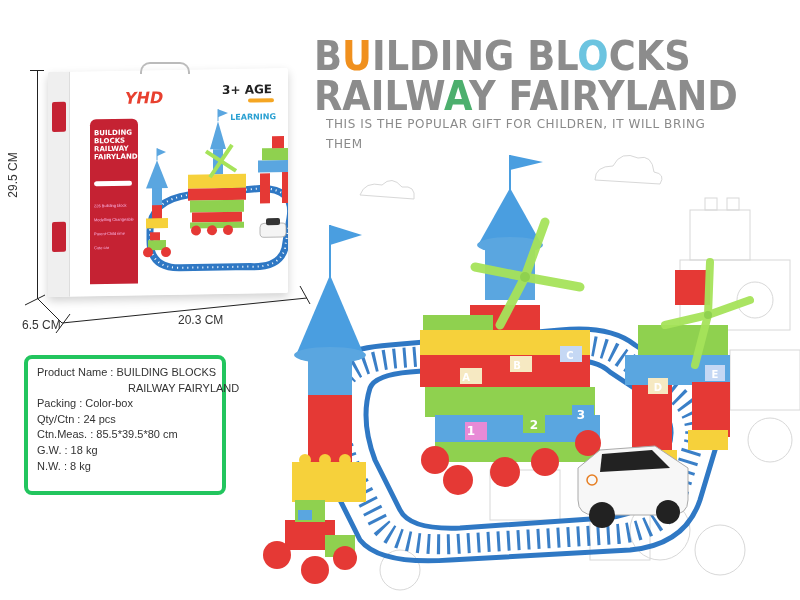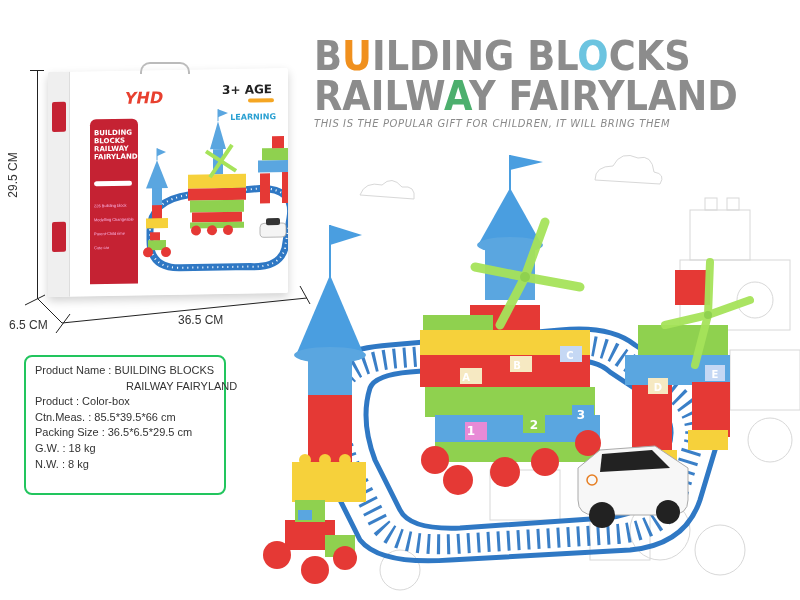--- a/index.html
+++ b/index.html
@@ -5,21 +5,21 @@
   * { box-sizing: border-box; margin: 0; padding: 0; }
   html, body { width: 800px; height: 600px; overflow: hidden; background: #ffffff; }
   body { position: relative; font-family: "Liberation Sans", sans-serif; color: #333; }
 
   
   .title-block { position: absolute; left: 314px; top: 36px; width: 400px; }
   .title-line { font-family: "DejaVu Sans", sans-serif; font-weight: bold; color: #8c8c8c; font-size: 40px; line-height: 40px; letter-spacing: 0px; white-space: nowrap; transform: scaleX(0.92); transform-origin: left top; }
   .title-line .hl-orange { color: #f0901e; }
   .title-line .hl-blue { color: #6cc4e0; }
   .title-line .hl-green { color: #4daf6e; }
-  .subtitle { position: absolute; left: 314px; top: 114px; font-family: "DejaVu Sans", sans-serif; font-size: 10px; color: #8a8a8a; letter-spacing: 0.6px; line-height: 20px; width: 400px; font-style: italic; }
+  .subtitle { position: absolute; left: 326px; top: 114px; font-family: "DejaVu Sans", sans-serif; font-size: 12px; color: #8a8a8a; letter-spacing: 0.6px; line-height: 20px; width: 400px; }
 
   
   .dim-line { position: absolute; background: #222; }
   .dim-label { position: absolute; font-family: "Liberation Sans", sans-serif; font-size: 12px; color: #333; white-space: nowrap; }
 
   
   .box { position: absolute; left: 48px; top: 70px; width: 240px; height: 225px; background: #fafafa; box-shadow: 0 4px 10px rgba(0,0,0,0.18); transform: skewY(-1deg); border-radius: 2px; overflow: hidden; }
   .box-side { position: absolute; left: 0; top: 0; width: 22px; height: 100%; background: #efefef; border-right: 1px solid #ddd; }
   .box-side .chip { position: absolute; left: 4px; width: 14px; height: 30px; background: #c52233; border-radius: 2px; }
   .box-front { position: absolute; left: 22px; top: 0; right: 0; bottom: 0; background: #fff; }
@@ -30,21 +30,21 @@
   .box-panel { position: absolute; left: 20px; top: 48px; width: 48px; height: 165px; background: #c52233; border-radius: 6px 6px 0 0; }
   .box-panel-title { position: absolute; left: 4px; top: 10px; font-family: "DejaVu Sans", sans-serif; font-weight: bold; font-size: 7px; line-height: 8px; color: #fff; }
   .box-panel-pill { position: absolute; left: 4px; top: 62px; width: 38px; height: 5px; background: #fff; border-radius: 3px; }
   .box-panel-bullets { position: absolute; left: 4px; top: 80px; font-size: 4px; color: #fbe; line-height: 14px; }
   .box-handle { position: absolute; left: 140px; top: 62px; width: 50px; height: 12px; border: 2px solid #bbb; border-bottom: none; border-radius: 10px 10px 0 0; }
 
   
   .mini { position: absolute; }
 
   
-  .spec-card { position: absolute; left: 24px; top: 355px; width: 202px; height: 140px; border: 2px solid #22c55e; border-radius: 8px; padding: 6px 9px; }
+  .spec-card { position: absolute; left: 24px; top: 355px; width: 202px; height: 140px; border: 4px solid #22c55e; border-radius: 8px; padding: 6px 9px; }
   .spec-row { font-family: "Liberation Sans", sans-serif; font-size: 11px; line-height: 15.6px; color: #333; white-space: nowrap; }
   .spec-row.indent { padding-left: 91px; }
 
   
   .scene { position: absolute; left: 260px; top: 150px; width: 540px; height: 450px; }
   .scene svg { position: absolute; left: 0; top: 0; }
 </style>
 </head>
 <body>
 
@@ -63,22 +63,22 @@
 <div class="dim-line" style="left:37px; top:70px; width:1px; height:228px;"></div>
 <div class="dim-line" style="left:30px; top:70px; width:14px; height:1px;"></div>
 <div class="dim-label" style="left:-10px; top:168px; transform: rotate(-90deg); transform-origin: center;">29.5 CM</div>
 <svg width="320" height="60" style="position:absolute; left:0; top:280px;">
   <line x1="37" y1="18" x2="62" y2="43" stroke="#222" stroke-width="1"></line>
   <line x1="25" y1="25" x2="45" y2="15" stroke="#222" stroke-width="1"></line>
   <line x1="56" y1="53" x2="70" y2="34" stroke="#222" stroke-width="1"></line>
   <line x1="62" y1="43" x2="307" y2="18" stroke="#222" stroke-width="1"></line>
   <line x1="300" y1="6" x2="310" y2="24" stroke="#222" stroke-width="1"></line>
 </svg>
-<div class="dim-label" style="left:9px; top:318px;">6.5 CM</div>
-<div class="dim-label" style="left:178px; top:313px;">36.5 CM</div>
+<div class="dim-label" style="left:22px; top:318px;">6.5 CM</div>
+<div class="dim-label" style="left:178px; top:313px;">20.3 CM</div>
 
 <div class="box">
   <div class="box-side">
     <div class="chip" style="top:30px;"></div>
     <div class="chip" style="top:150px;"></div>
   </div>
   <div class="box-front">
     <div class="box-logo">YHD</div>
     <div class="box-age">3+ AGE</div>
     <div class="box-age-bar"></div>
@@ -142,23 +142,23 @@
       <circle cx="38" cy="152" r="5" fill="#e53935"></circle>
       <circle cx="56" cy="152" r="5" fill="#e53935"></circle>
     </svg>
   </div>
 </div>
 <div class="box-handle"></div>
 
 <div class="spec-card">
   <div class="spec-row">Product Name : BUILDING BLOCKS</div>
   <div class="spec-row indent">RAILWAY FAIRYLAND</div>
-  <div class="spec-row">Product : Color-box</div>
-  <div class="spec-row">Ctn.Meas. : 85.5*39.5*66 cm</div>
-  <div class="spec-row">Packing Size : 36.5*6.5*29.5 cm</div>
+  <div class="spec-row">Packing : Color-box</div>
+  <div class="spec-row">Qty/Ctn : 24 pcs</div>
+  <div class="spec-row">Ctn.Meas. : 85.5*39.5*80 cm</div>
   <div class="spec-row">G.W. : 18 kg</div>
   <div class="spec-row">N.W. : 8 kg</div>
 </div>
 
 <div class="scene">
   <svg width="540" height="450" viewBox="0 0 540 450">
 
     <g fill="none" stroke="#d8d8d8" stroke-width="1">
       <path d="M100 45 q5 -14 22 -10 q10 -10 20 2 q14 -2 12 12 z"></path>
       <path d="M335 30 q0 -14 18 -14 q8 -16 25 -8 q14 -4 16 14 q12 2 6 12 z"></path>

